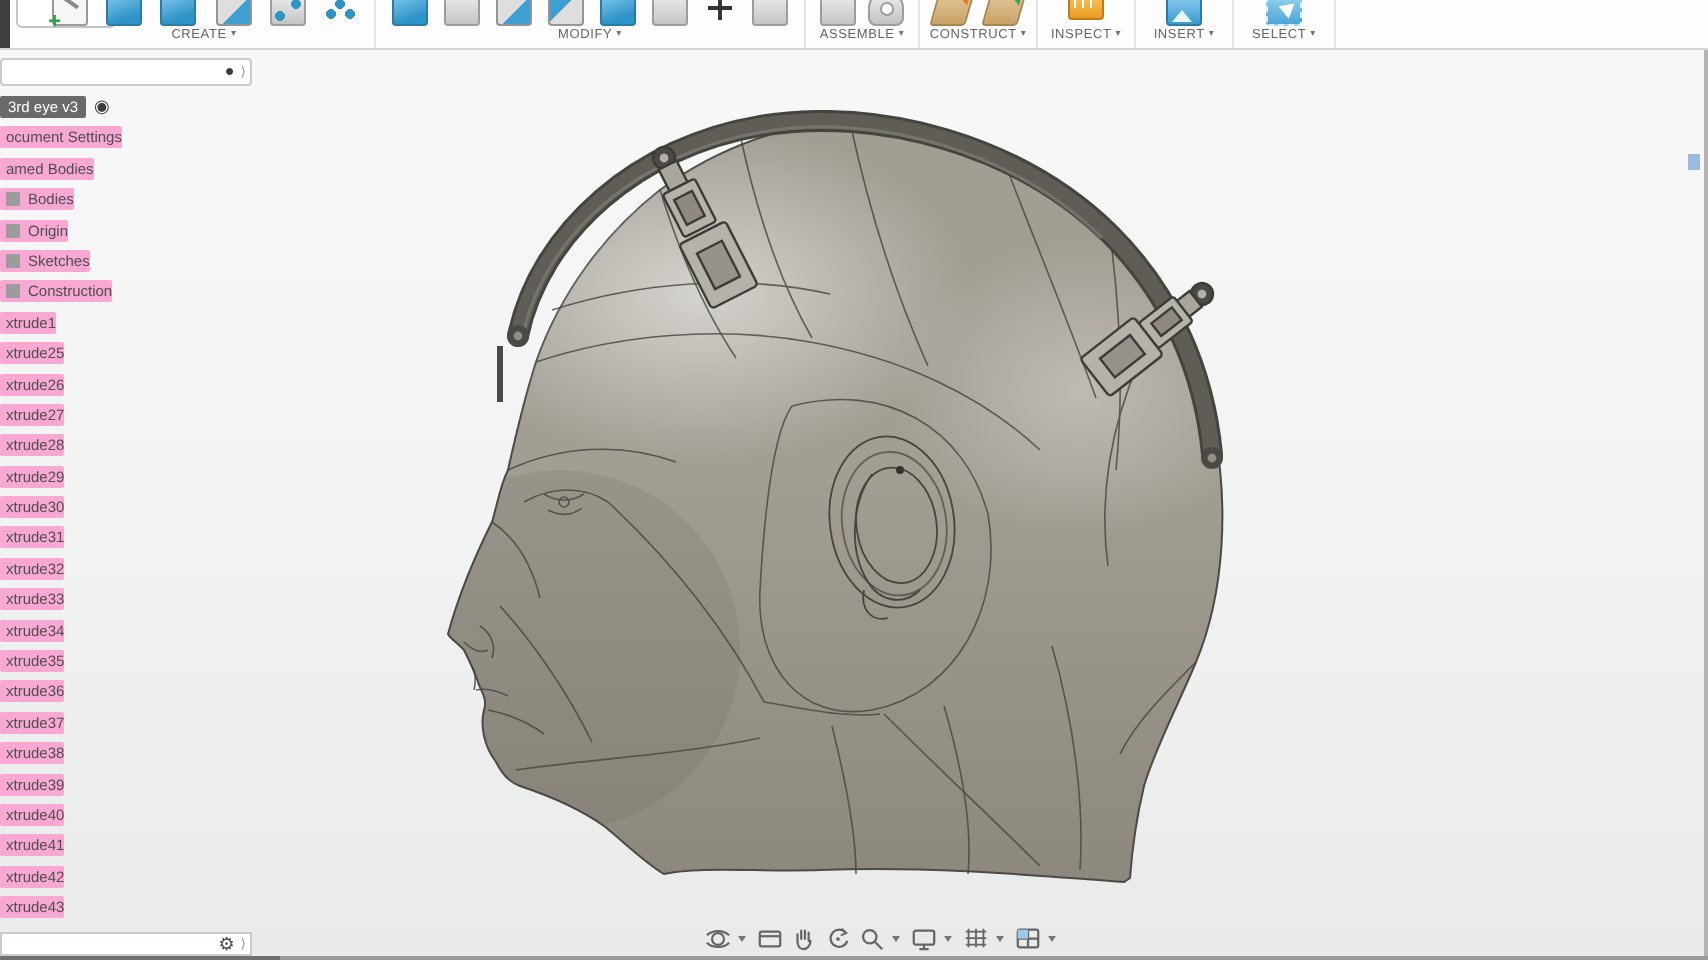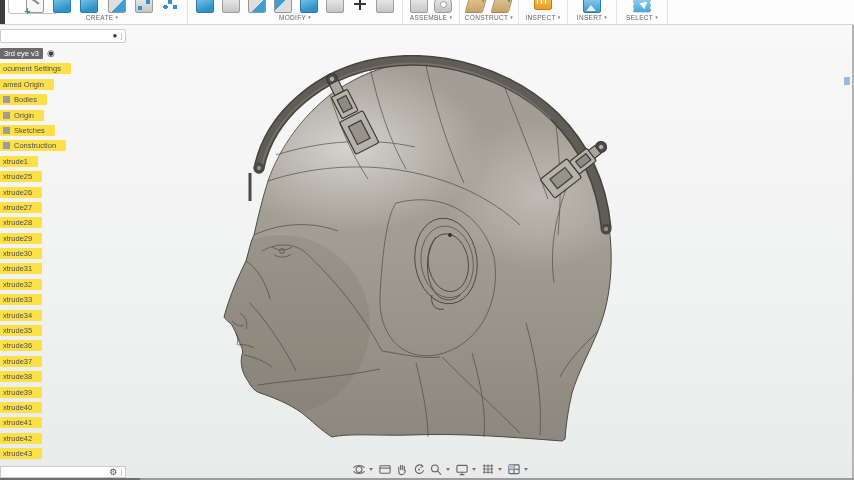--- a/index.html
+++ b/index.html
@@ -75,22 +75,22 @@
 
   
   .browser{position:absolute;left:0;top:29px;width:133px;bottom:0;}
   .browser-head{position:absolute;left:0;top:0;width:126px;height:14px;background:#fff;
                 border:1px solid #cbcbcb;border-radius:2px;display:flex;align-items:center;
                 justify-content:flex-end;gap:3px;padding-right:2px;box-sizing:border-box;}
   .b-dot{font-size:8px;color:#3a3a3a;line-height:8px;}
   .b-handle{font-size:7px;color:#9a9a9a;line-height:7px;}
   .brows{position:absolute;left:0;top:19px;}
   .brow{height:11px;margin-bottom:4.4px;white-space:nowrap;display:flex;align-items:center;}
-  .pill{display:inline-flex;align-items:center;background:#fde047;border-radius:1px;
-        font-size:7.5px;color:#4f4f4f;line-height:11px;height:11px;padding:0 10px 0 3px;}
+  .pill{display:inline-flex;align-items:center;background:#f9a8d4;border-radius:1px;
+        font-size:7.5px;color:#4f4f4f;line-height:11px;height:11px;padding:0 0 0 3px;}
   .brow.root .pill{background:#6a6a6a;color:#fff;padding:0 4px;}
   .brow .sq{width:7px;height:7px;background:#9c9c9c;margin:0 4px 0 0;display:inline-block;flex:none;}
   .brow .target{font-size:9px;color:#3c3c3c;margin-left:4px;line-height:9px;}
   .browser-foot{position:absolute;left:0;bottom:2px;width:126px;height:12px;background:#fff;
                 border:1px solid #cbcbcb;display:flex;align-items:center;justify-content:flex-end;
                 gap:3px;padding-right:2px;box-sizing:border-box;}
   .b-gear{font-size:9px;color:#4a4a4a;line-height:9px;}
 
   .bottom-line{position:absolute;left:0;bottom:0;width:854px;height:2px;
                background:linear-gradient(90deg,#6f6f6f 0 140px,#9b9b9b 140px);}
@@ -334,21 +334,21 @@
         </span>
         <span class="target">◉</span>
       </div>
       <div class="brow">
         <span class="pill">
           <span>ocument Settings</span>
         </span>
       </div>
       <div class="brow">
         <span class="pill">
-          <span>amed Origin</span>
+          <span>amed Bodies</span>
         </span>
       </div>
       <div class="brow sub">
         <span class="pill">
           <span class="sq"></span>
           <span>Bodies</span>
         </span>
       </div>
       <div class="brow sub">
         <span class="pill">

